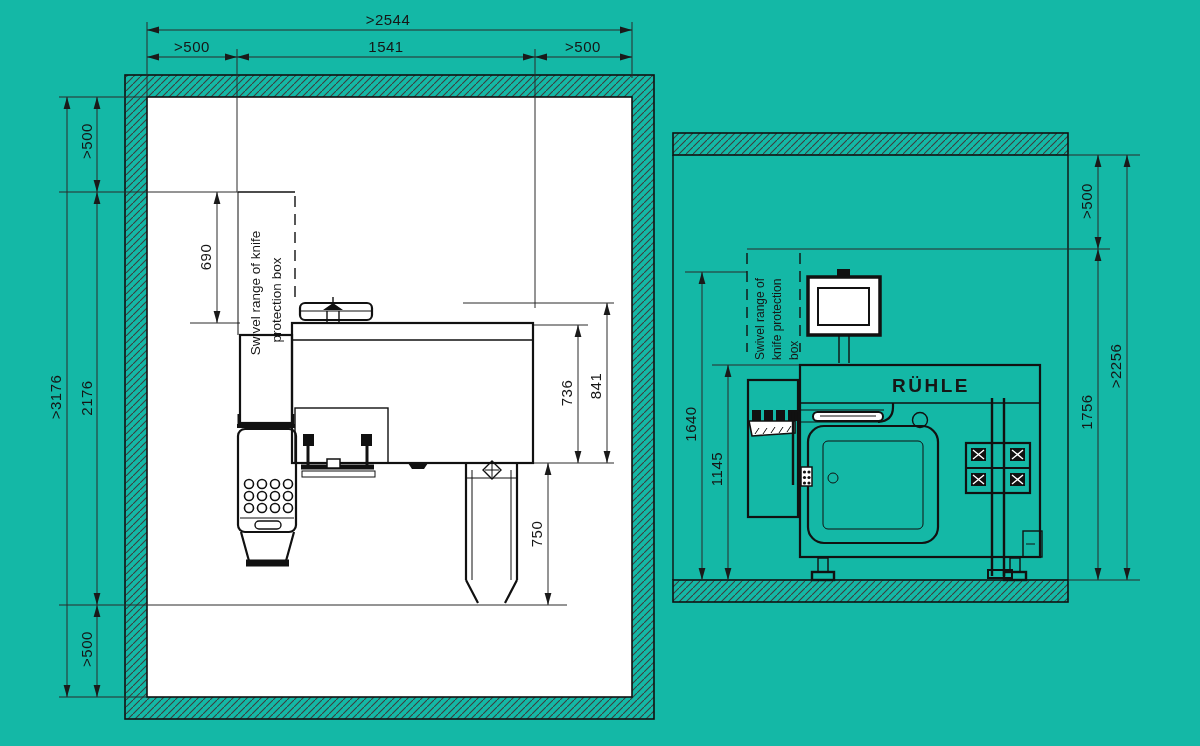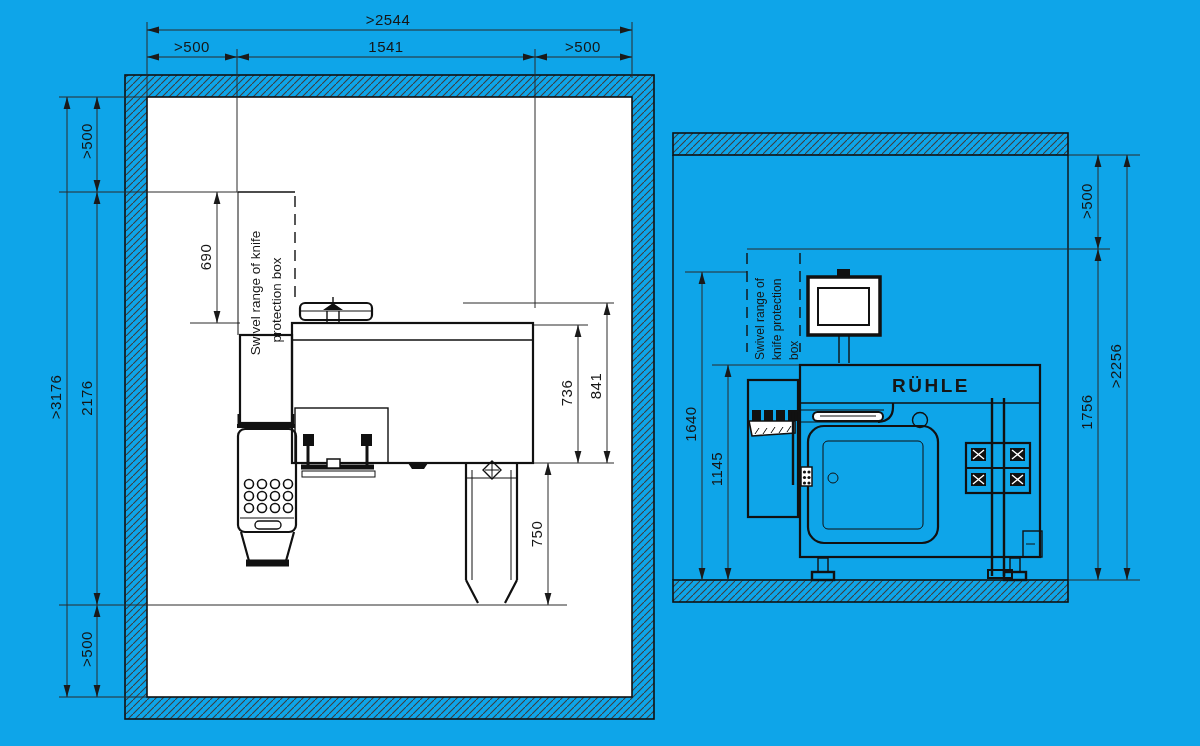--- a/index.html
+++ b/index.html
@@ -1,16 +1,16 @@
 <!DOCTYPE html>
 <html><head>
 <meta charset="utf-8">
 <style>
   html,body{margin:0;padding:0;background:#ffffff;}
-  .canvas{width:1200px;height:746px;background:#0ea5e9;position:relative;overflow:hidden;
+  .canvas{width:1200px;height:746px;background:#14b8a6;position:relative;overflow:hidden;
           font-family:"Liberation Sans", sans-serif;}
   svg{display:block;}
   .dim-line{stroke:#2a2a2a;stroke-width:1;fill:none;}
   .ext-line{stroke:#2a2a2a;stroke-width:1;fill:none;}
   .mach-bold{stroke:#111;stroke-width:2.2;fill:none;}
   .mach-med{stroke:#111;stroke-width:1.4;fill:none;}
   .mach-thin{stroke:#111;stroke-width:1;fill:none;}
   .wall{stroke:#111;stroke-width:1.6;}
   .dash{stroke:#111;stroke-width:1.4;fill:none;stroke-dasharray:11 7;}
   text{fill:#161616;font-family:"Liberation Sans", sans-serif;}

